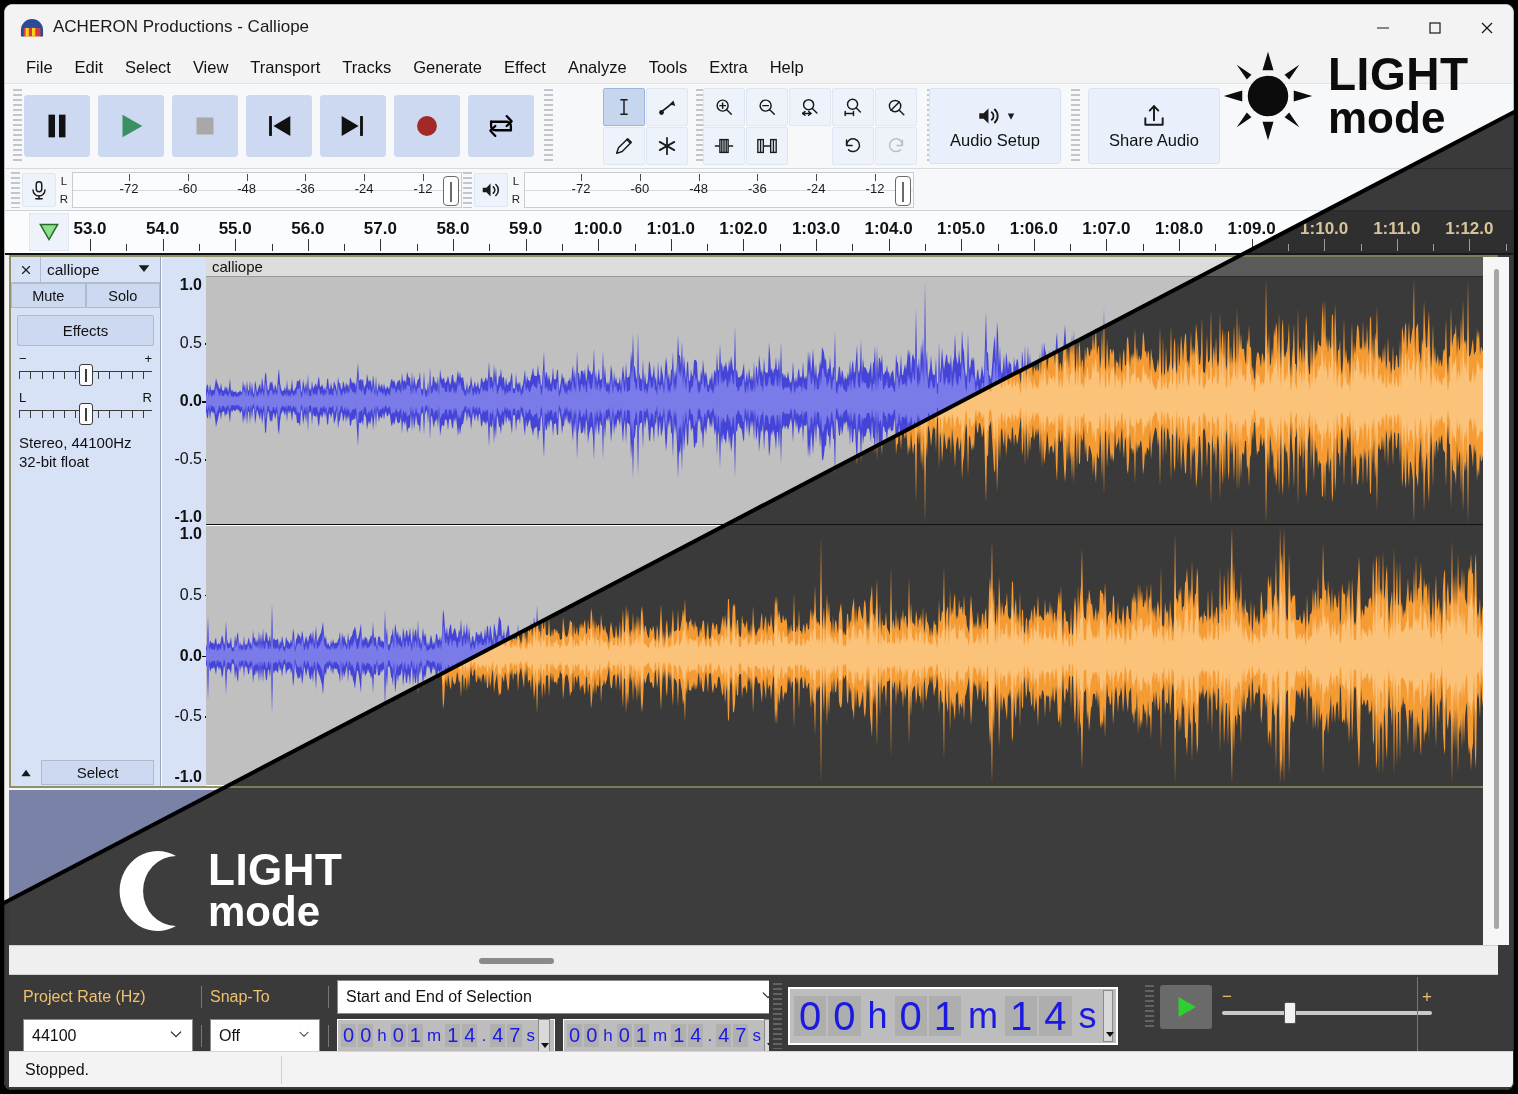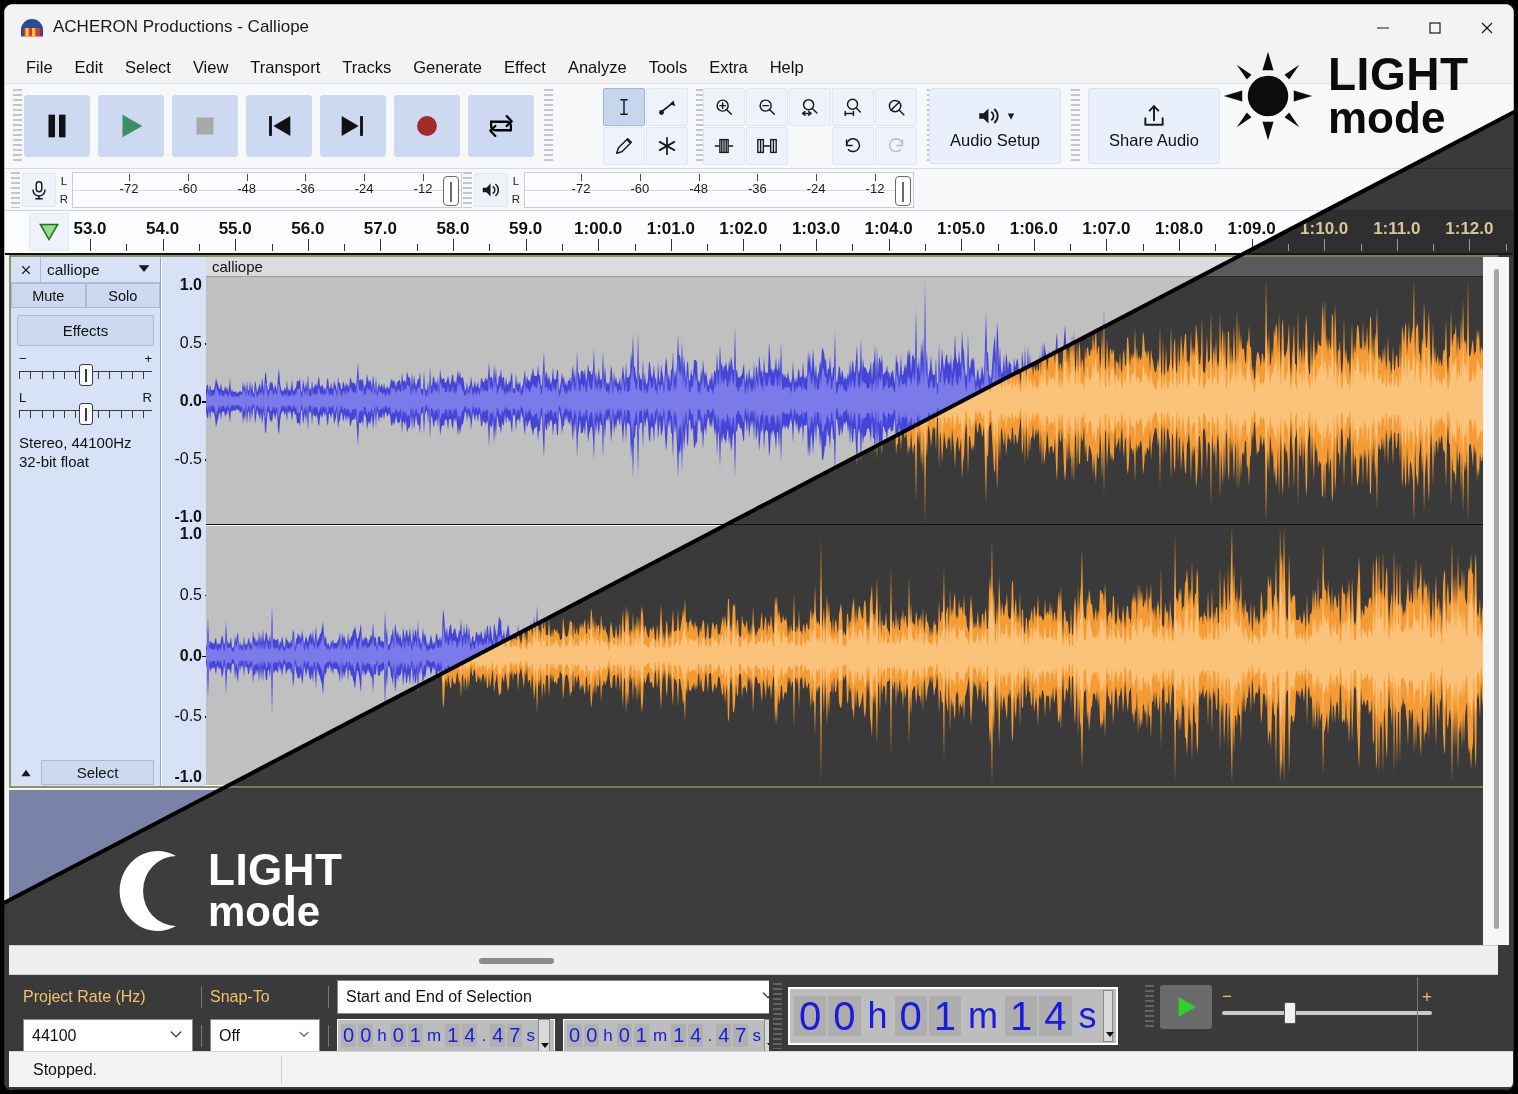--- a/index.html
+++ b/index.html
@@ -116,21 +116,21 @@
   .dig{ font-size:20px; color:#1a1ae0; font-family:"Liberation Sans", sans-serif; padding:0 2px; background:#b0b0b0; margin:0 1px; }
   .dig.u{ background:transparent; font-size:17px; }
   .bigtime{ background:#bdbdbd; border:2px solid #ffffff; height:58px; display:flex; align-items:center; padding:0 3px; }
   .bigdig{ font-size:40px; color:#1a1ae0; padding:0 5px; background:#aeaeae; margin:0 1px; line-height:1; }
   .bigdig.u{ background:transparent; font-size:36px; }
   .spin{ width:12px; height:34px; background:#d9d9d9; border:1px solid #8a8a8a; position:relative; }
   .spin:after{ content:""; position:absolute; left:2px; bottom:4px; border-left:4px solid transparent; border-right:4px solid transparent; border-top:5px solid #111; }
 
   
   .statusbar{ position:absolute; left:4px; bottom:2px; width:1506px; height:36px; background:#f3f3f3; border-top:1px solid #d4d4d4; display:flex; align-items:center; }
-  .stcell{ height:36px; display:flex; align-items:center; padding-left:24px; font-size:16px; color:#111; }
+  .stcell{ height:36px; display:flex; align-items:center; padding-left:16px; font-size:16px; color:#111; }
   .stsep{ width:1px; height:28px; background:#cfcfcf; }
 
   
   #darklayer{
     clip-path: polygon(0 905px, 1518px 110px, 1518px 1094px, 0 1094px);
   }
   #darklayer .win{ background:#3a3a3a; border:1px solid #2a2a2a; }
   #darklayer .titlebar{ background:#2d2d2d; }
   #darklayer .tb-title{ color:#f0f0f0; }
   #darklayer .wbtn{ color:#f0f0f0; }

